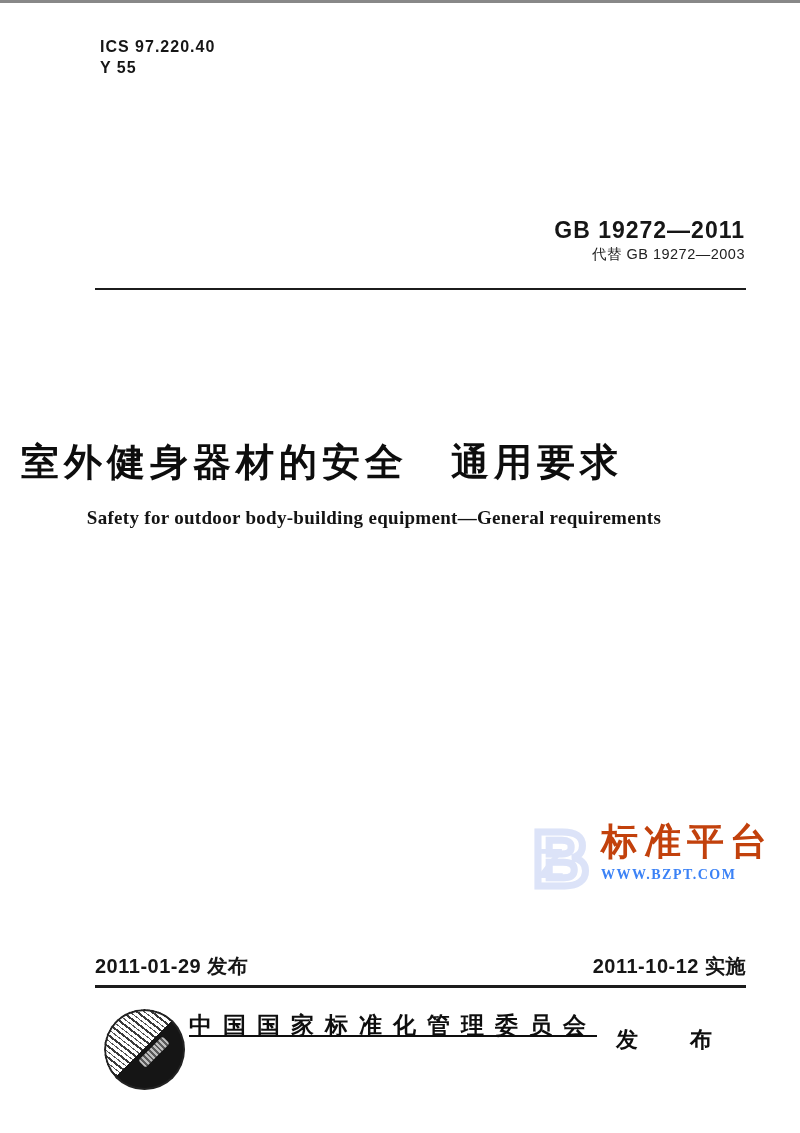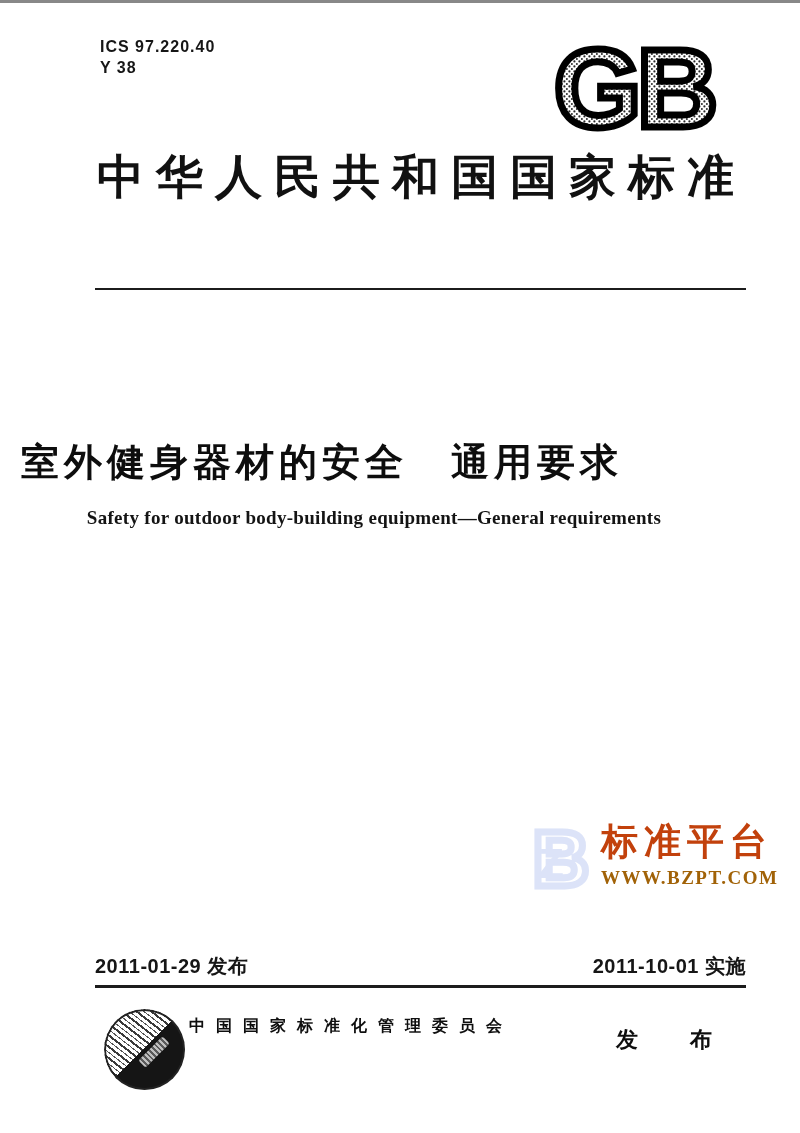--- a/index.html
+++ b/index.html
@@ -58,22 +58,22 @@
     user-select:none;
   }
   .wm-logo{width:68px;height:78px;flex:0 0 auto;}
   .wm-col{margin-left:6px;}
   .wm-name{
     font-size:37px;font-weight:bold;letter-spacing:6px;
     color:#c2410c;line-height:44px;white-space:nowrap;
   }
   .wm-url{
     font-family:"Liberation Serif", serif;
-    font-size:19px;font-weight:bold;letter-spacing:1.5px;
-    color:#a16207;margin-top:3px;white-space:nowrap;
+    font-size:14px;font-weight:bold;letter-spacing:1.5px;
+    color:#3b82f6;margin-top:3px;white-space:nowrap;
   }
   
   .dates{
     position:absolute;left:95px;top:950px;width:651px;
     display:flex;justify-content:space-between;
     font-size:20px;font-weight:bold;letter-spacing:0.5px;
     white-space:nowrap;
   }
   
   .seal{
@@ -90,72 +90,63 @@
     background:repeating-linear-gradient(90deg,#ddd 0 2px,#666 2px 4px);
     transform:rotate(-45deg);border-radius:2px;opacity:.85;
   }
   .issuer{
     position:absolute;left:189px;top:1008px;width:416px;
     font-family:"Liberation Serif", serif;
     font-weight:bold;color:#0e0e0e;
     white-space:nowrap;
   }
   .issuer .l1{font-size:22px;line-height:30px;letter-spacing:0.5px;}
-  .issuer .l2{font-size:16px;line-height:30px;letter-spacing:11px;}
+  .issuer .l2{font-size:23px;line-height:30px;letter-spacing:11px;text-decoration:underline;}
   .publish{
     position:absolute;left:616px;top:1022px;
     font-size:22px;font-weight:bold;letter-spacing:15px;
     white-space:nowrap;color:#0e0e0e;
   }
 </style>
 </head>
 <body>
 
 <div class="page">
 
   <div class="ics">
     <div>ICS 97.220.40</div>
-    <div>Y 38</div>
+    <div>Y 55</div>
   </div>
 
-  <div class="gb-logo">
-    <svg width="192" height="104" viewBox="0 0 192 104">
-      <defs>
-        <pattern id="halftone" width="5" height="5" patternUnits="userSpaceOnUse">
-          <rect width="5" height="5" fill="#fff"></rect>
-          <circle cx="1.4" cy="1.4" r="1.1" fill="#2a2a2a"></circle>
-          <circle cx="3.9" cy="3.9" r="1.0" fill="#2a2a2a"></circle>
-        </pattern>
-      </defs>
-      <text x="96" y="92" text-anchor="middle" font-family="Liberation Sans, sans-serif" font-weight="bold" font-size="112" letter-spacing="-4" fill="url(#halftone)" stroke="#000" stroke-width="7">GB</text>
-    </svg>
+
+
+  <div class="stdno">
+    <div class="no">GB 19272—2011</div>
+    <div class="rep">代替 GB 19272—2003</div>
   </div>
-
-  <div class="header-title">中华人民共和国国家标准</div>
-
 
   <div class="rule1"></div>
 
   <div class="title-cn">室外健身器材的安全　通用要求</div>
   <div class="title-en">Safety for outdoor body-building equipment—General requirements</div>
 
   <div class="watermark">
     <svg class="wm-logo" viewBox="0 0 68 78">
       <text x="34" y="66" text-anchor="middle" font-family="Liberation Sans, sans-serif" font-weight="bold" font-size="78" fill="none" stroke="#dce3f8" stroke-width="7">B</text>
       <text x="24" y="58" text-anchor="middle" font-family="Liberation Sans, sans-serif" font-weight="bold" font-size="42" fill="#dce3f8">Z</text>
     </svg>
     <div class="wm-col">
       <div class="wm-name">标准平台</div>
       <div class="wm-url">WWW.BZPT.COM</div>
     </div>
   </div>
 
   <div class="dates">
     <span>2011-01-29 发布</span>
-    <span>2011-10-01 实施</span>
+    <span>2011-10-12 实施</span>
   </div>
 
   <div class="rule2"></div>
 
   <div class="seal">
     <div class="seal-hi"></div>
   </div>
 
   <div class="issuer">
     <div class="l2">中国国家标准化管理委员会</div>

